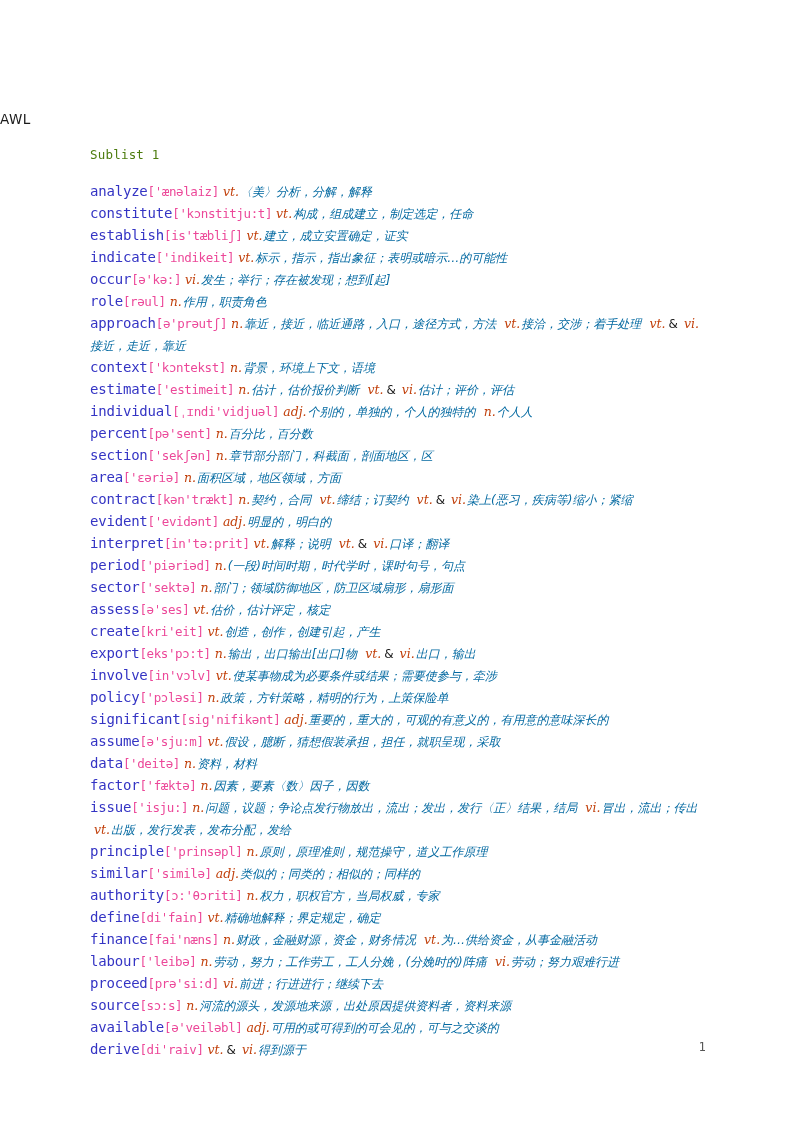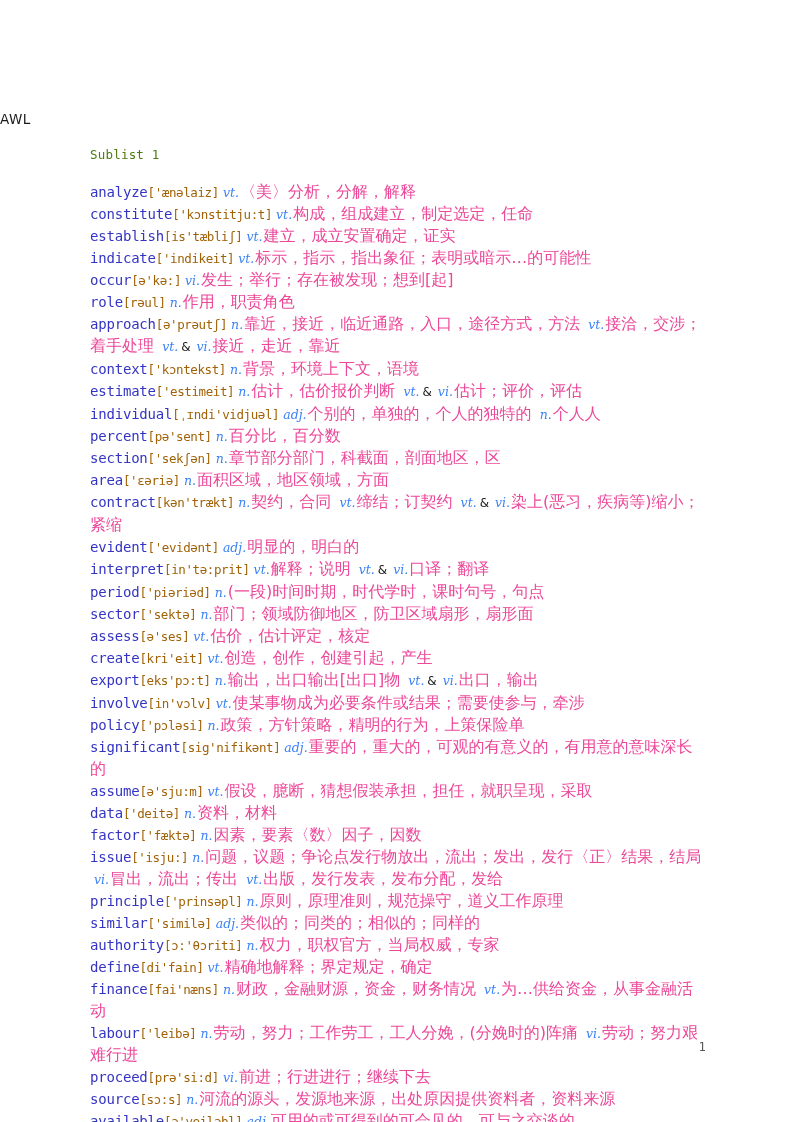--- a/index.html
+++ b/index.html
@@ -55,40 +55,41 @@
   }
   .hw {
     font-family: "DejaVu Sans Mono", monospace;
     font-size: 14px;
     color: #3434c4;
     letter-spacing: -0.2px;
   }
   .ipa {
     font-family: "DejaVu Sans Mono", monospace;
     font-size: 12.5px;
-    color: #a16207;
+    color: #ec4899;
     letter-spacing: -0.4px;
   }
   .pos {
     font-family: "DejaVu Serif", serif;
     font-style: italic;
     font-size: 12.5px;
-    color: #3b82f6;
+    color: #c2410c;
     padding: 0 1px 0 4px;
   }
   .amp {
     font-family: "DejaVu Sans", sans-serif;
     font-size: 12px;
     color: #1a1a1a;
     padding: 0 2px;
   }
   .cn {
     font-family: "DejaVu Sans", sans-serif;
-    font-size: 16px;
-    color: #ec4899;
+    font-size: 12px;
+    color: #0369a1;
+    font-style: italic;
   }
   .page-number {
     position: absolute;
     top: 1040px;
     left: 0;
     width: 706px;
     text-align: right;
     font-family: "DejaVu Sans", sans-serif;
     font-size: 11.5px;
     color: #555555;

